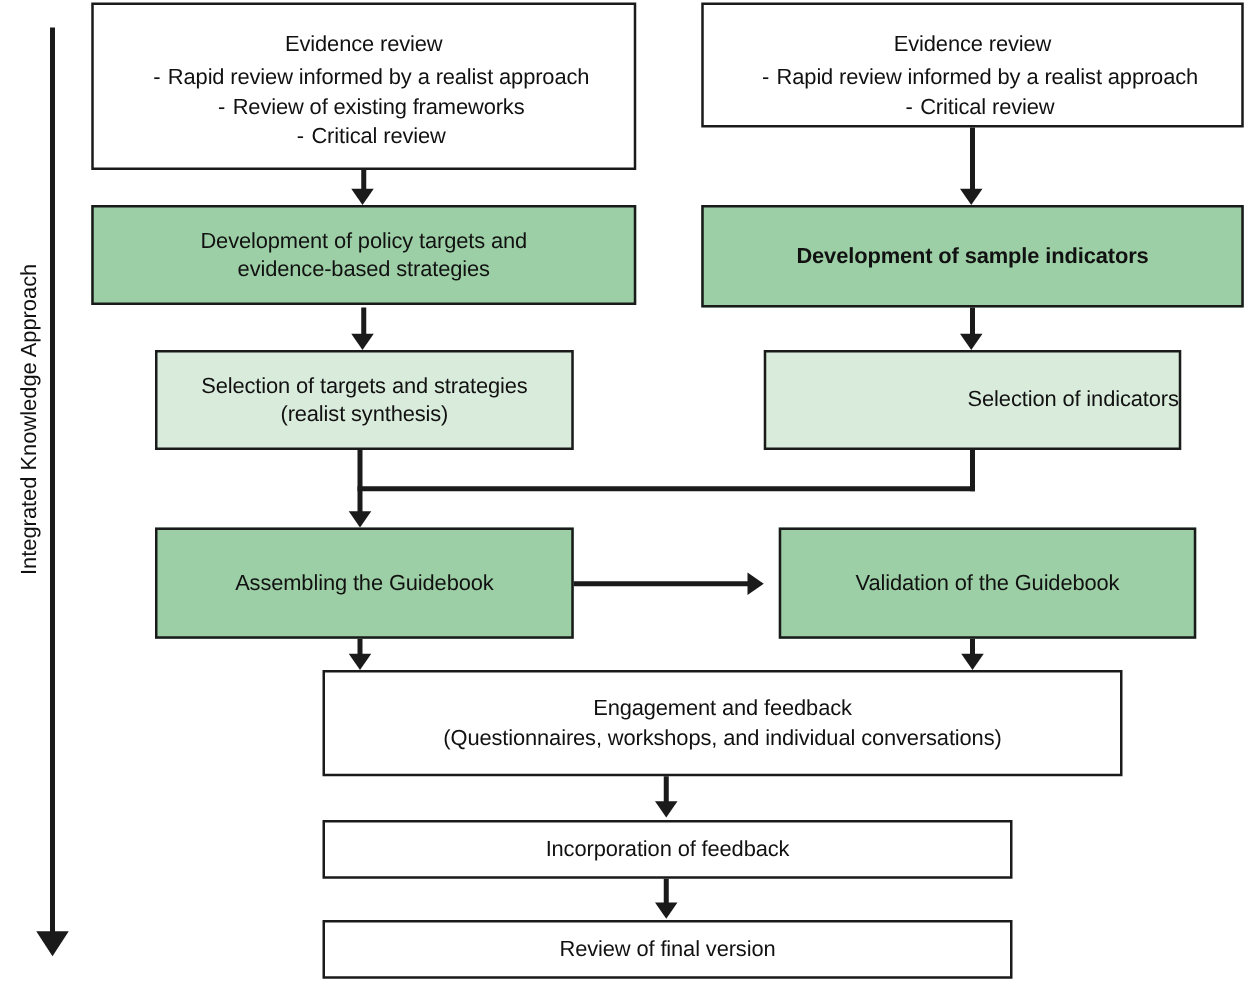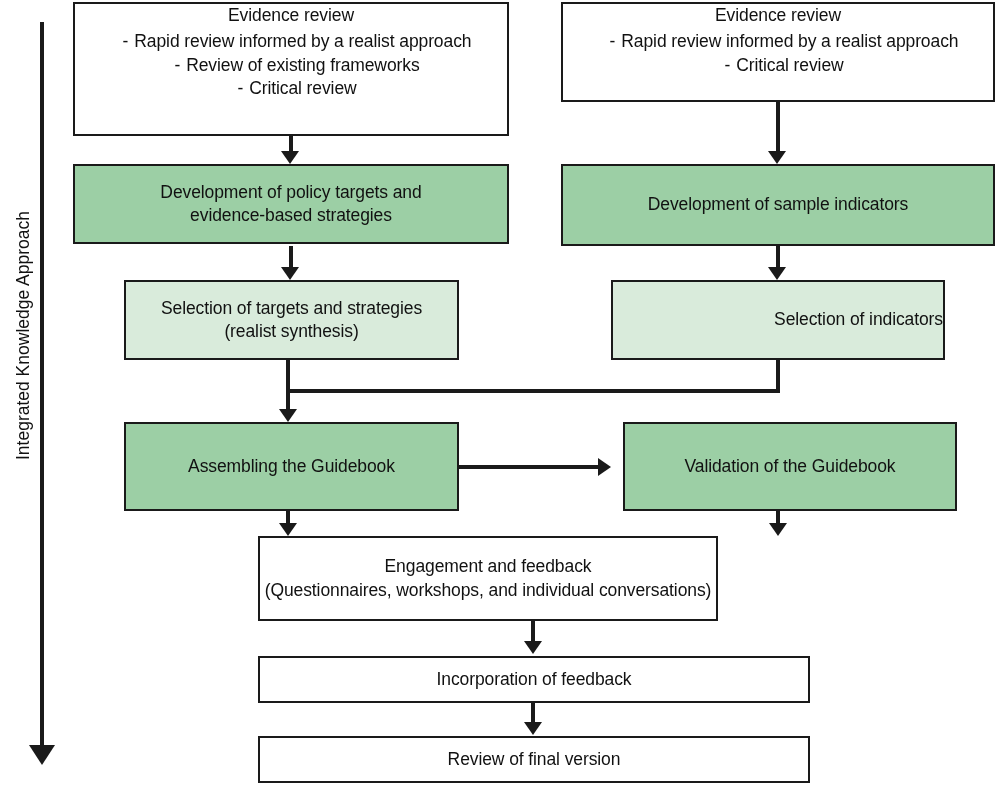--- a/index.html
+++ b/index.html
@@ -35,21 +35,21 @@
   .node.fill-white  { background: #ffffff; }
   .node.fill-green  { background: #9ccfa5; }
   .node.fill-lightgreen { background: #d9ebdb; }
 
   .node .line { display: block; width: 100%; }
 
   
   .node.listbox {
     align-items: stretch;
     justify-content: flex-start;
-    padding: 0 14px 8px 14px;
+    padding: 20px 14px 8px 14px;
   }
   .node.listbox .title {
     text-align: center;
     width: 100%;
     margin-bottom: 3px;
   }
   .node.listbox .bullet {
     text-align: center;
     width: 100%;
     white-space: nowrap;
@@ -136,21 +136,21 @@
   <div class="arrowhead-down" style="left:281px; top:151px;"></div>
 
   <div class="conn vline" style="left:776px; top:102px; height:50px;"></div>
   <div class="arrowhead-down" style="left:768px; top:151px;"></div>
 
   <div class="node fill-green" style="left:73px; top:164px; width:436px; height:80px;">
     <span class="line">Development of policy targets and</span>
     <span class="line">evidence-based strategies</span>
   </div>
 
-  <div class="node fill-green" style="left:561px; top:164px; width:434px; height:82px;">
+  <div class="node fill-green" style="left:561px; top:164px; width:434px; height:82px;font-weight:bold;">
     <span class="line">Development of sample indicators</span>
   </div>
 
   <div class="conn vline" style="left:289px; top:246px; height:22px;"></div>
   <div class="arrowhead-down" style="left:281px; top:267px;"></div>
 
   <div class="conn vline" style="left:776px; top:246px; height:22px;"></div>
   <div class="arrowhead-down" style="left:768px; top:267px;"></div>
 
   <div class="node fill-lightgreen" style="left:124px; top:280px; width:335px; height:80px;">
@@ -177,21 +177,21 @@
 
   <div class="conn hline" style="left:459px; top:465px; width:142px;"></div>
   <div class="arrowhead-right" style="left:598px; top:458px;"></div>
 
   <div class="conn vline" style="left:286px; top:511px; height:14px;"></div>
   <div class="arrowhead-down" style="left:279px; top:523px;"></div>
 
   <div class="conn vline" style="left:776px; top:511px; height:14px;"></div>
   <div class="arrowhead-down" style="left:769px; top:523px;"></div>
 
-  <div class="node fill-white" style="left:258px; top:536px; width:460px; height:85px;">
+  <div class="node fill-white" style="left:258px; top:536px; width:640px; height:85px;">
     <span class="line">Engagement and feedback</span>
     <span class="line">(Questionnaires, workshops, and individual conversations)</span>
   </div>
 
   <div class="conn vline" style="left:531px; top:621px; height:22px;"></div>
   <div class="arrowhead-down" style="left:524px; top:641px;"></div>
 
   <div class="node fill-white" style="left:258px; top:656px; width:552px; height:47px;">
     <span class="line">Incorporation of feedback</span>
   </div>

